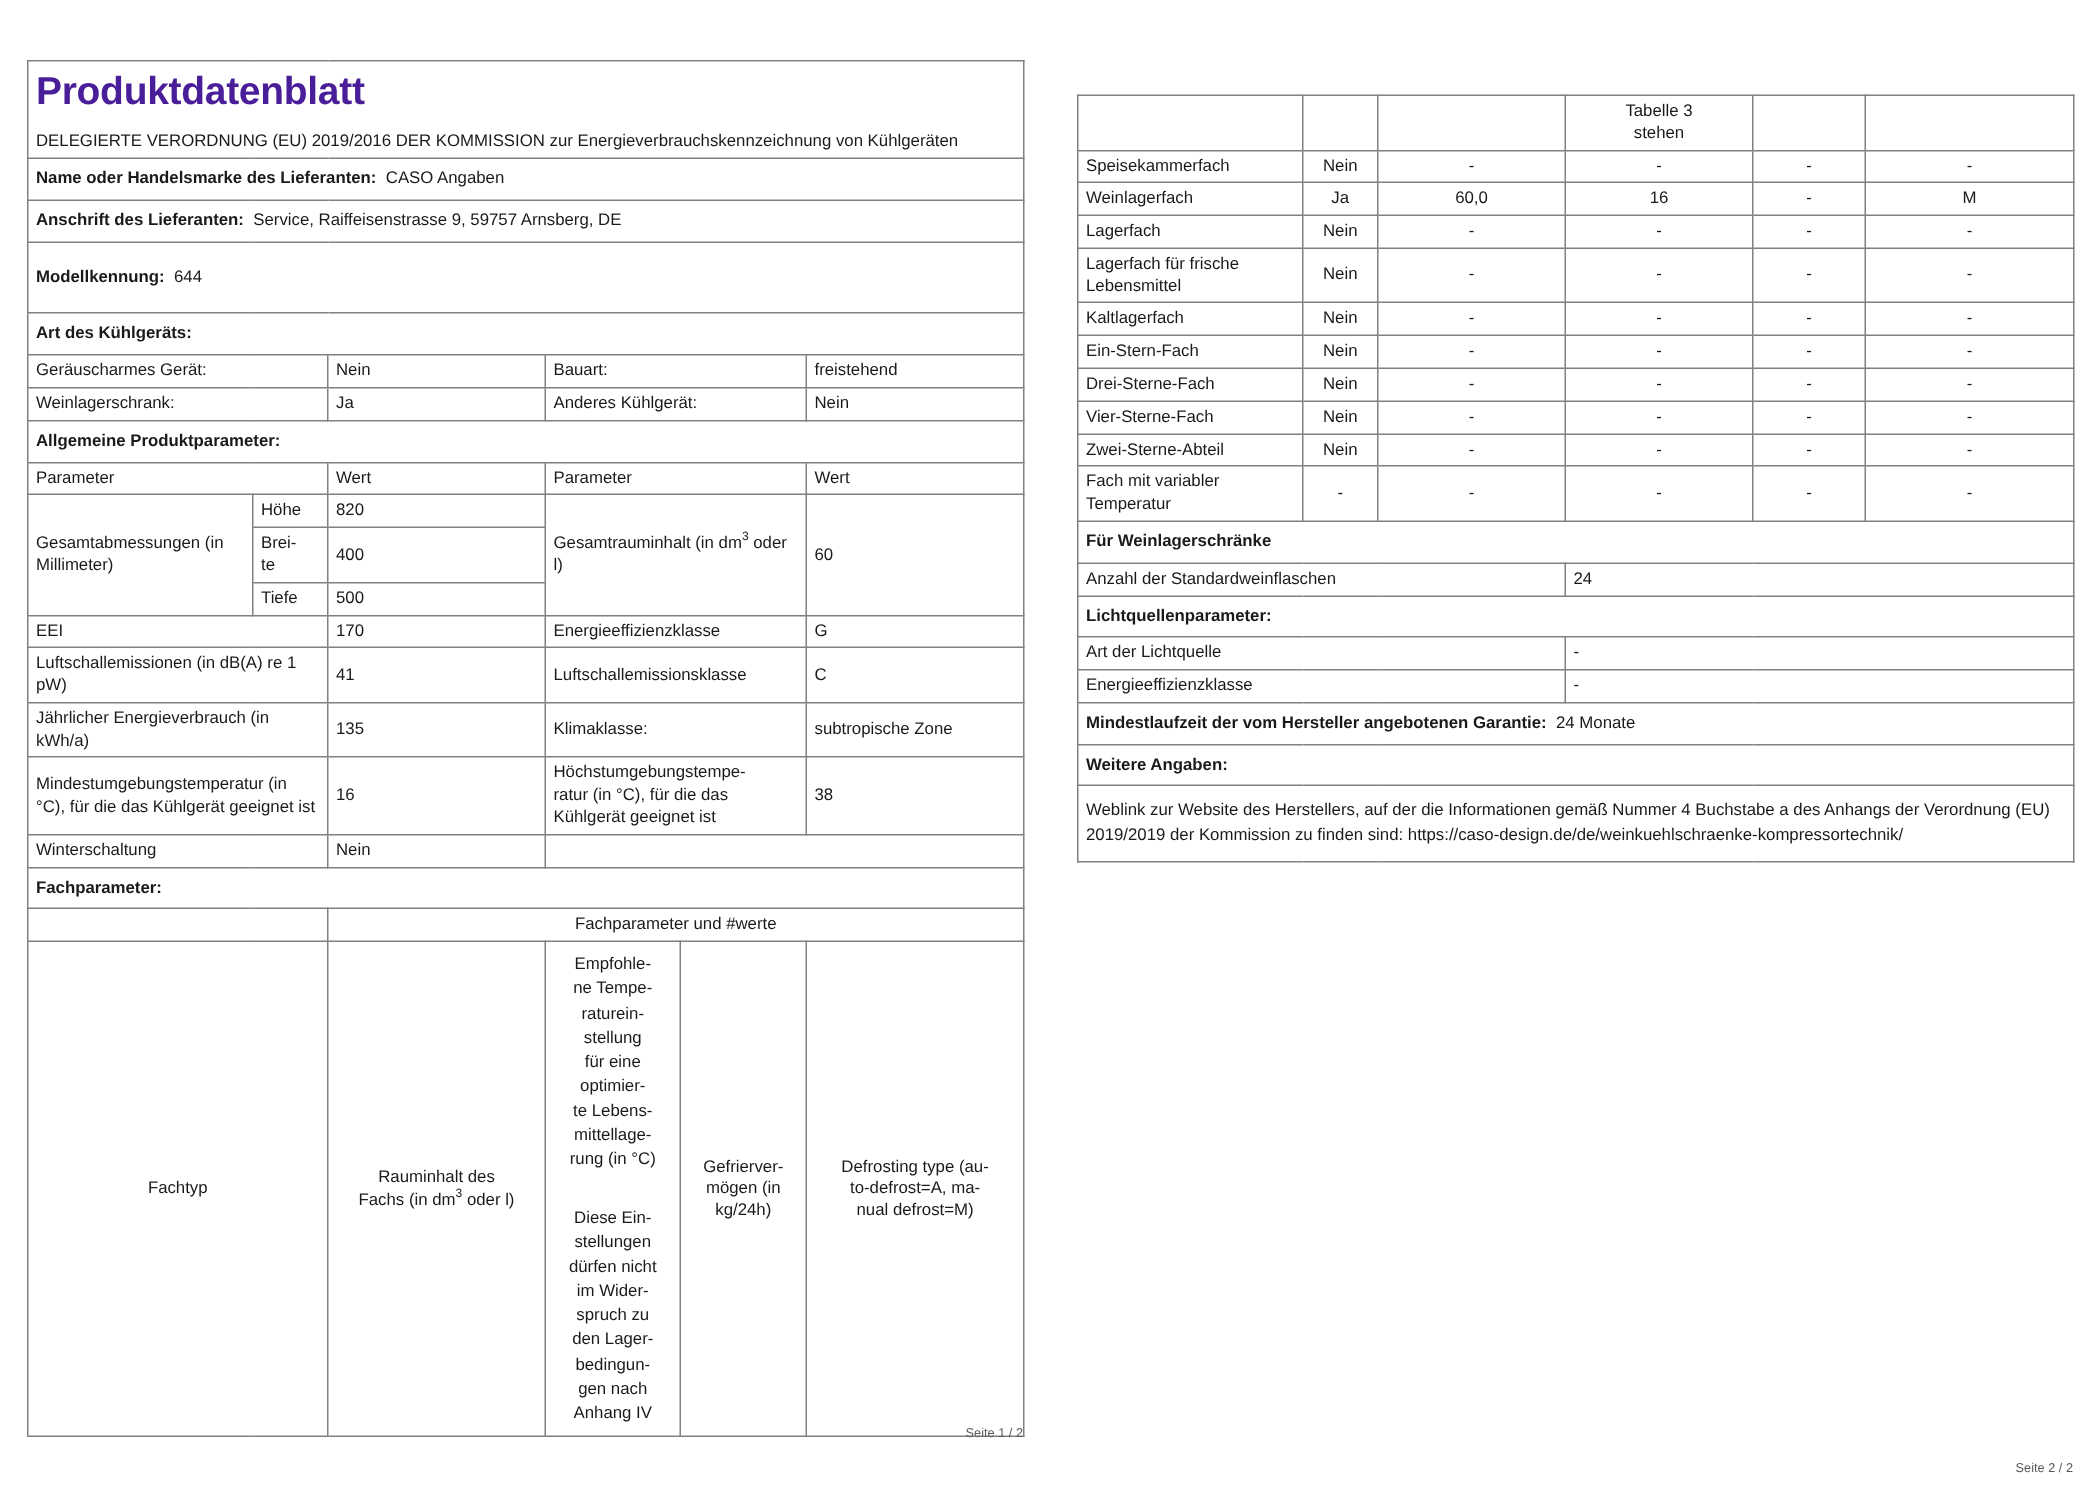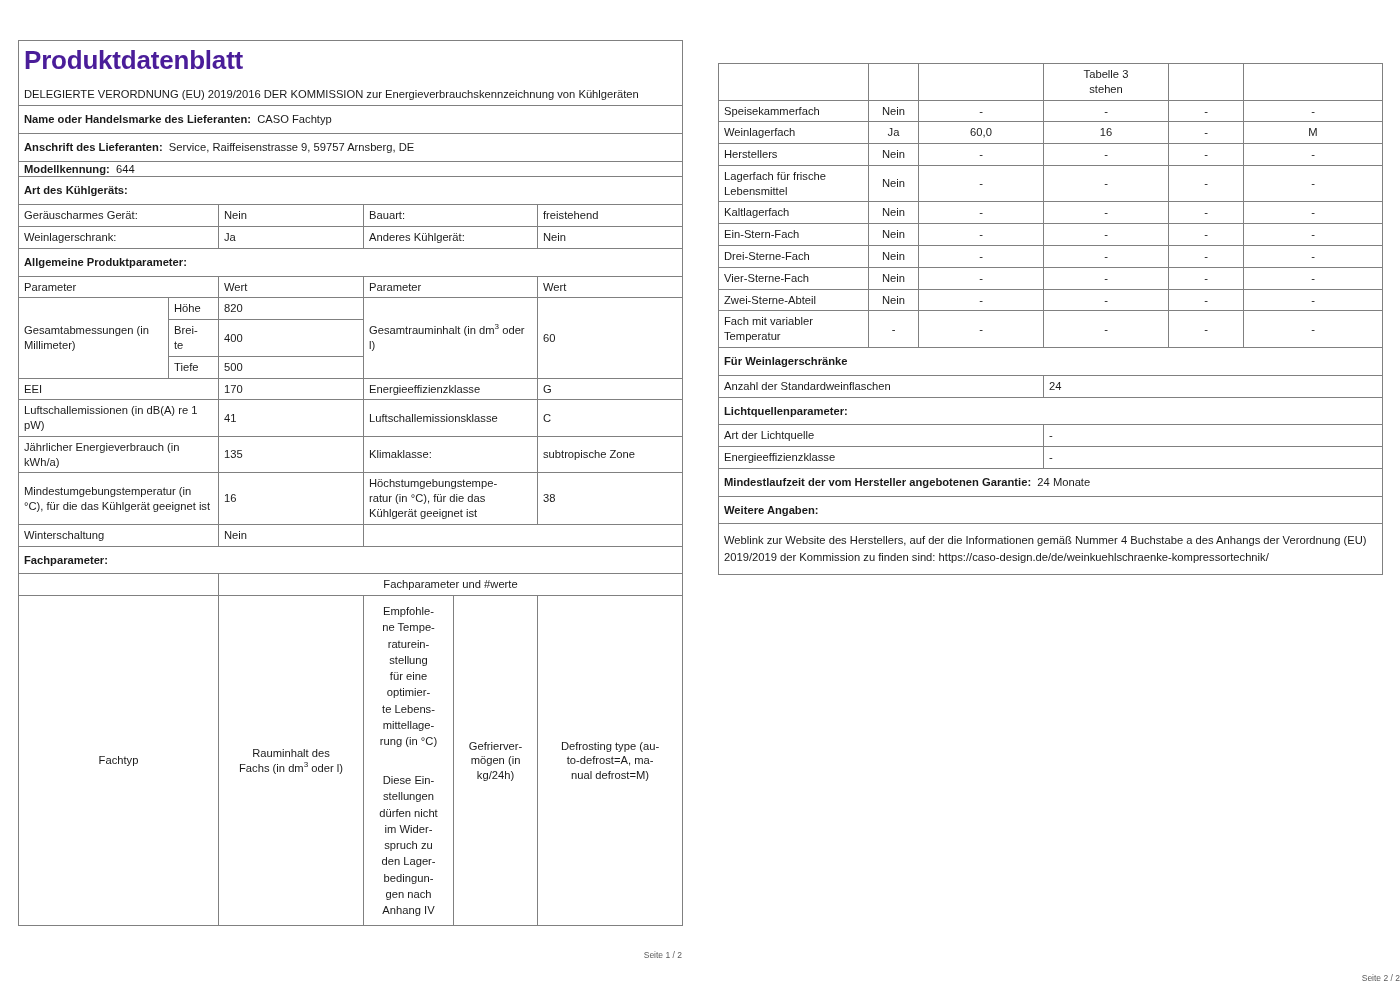--- a/index.html
+++ b/index.html
@@ -83,21 +83,21 @@
   .tallhead { height: 318px; }
 
   
   .footer {
     position: absolute;
     bottom: 30px;
     font-size: 8.5px;
     color: #5a5a5a;
   }
   .footer-left  { right: 18px; }
-  .footer-right { right: 0; }
+  .footer-right { right: 18px; }
   sup { font-size: 0.72em; vertical-align: super; line-height: 0; }
 </style>
 </head>
 <body>
 
 <div class="page">
 
   <div class="sheet sheet-left">
     <div class="sheet-inner">
       <table class="doc">
@@ -114,33 +114,33 @@
             <tr>
           <td colspan="6" class="cell-pad-lg">
             <div class="title">Produktdatenblatt</div>
             <div class="subtitle">DELEGIERTE VERORDNUNG (EU) 2019/2016 DER KOMMISSION zur Energieverbrauchskennzeichnung von Kühlgeräten</div>
           </td>
         </tr>
 
         <tr>
           <td colspan="6" style="padding:6px 5px">
             <span class="b">Name oder Handelsmarke des Lieferanten:</span>
-            <span>&nbsp;</span><span>CASO Fachtyp</span>
+            <span>&nbsp;</span><span>CASO Angaben</span>
           </td>
         </tr>
 
         <tr>
           <td colspan="6" style="padding:6px 5px">
             <span class="b">Anschrift des Lieferanten:</span>
             <span>&nbsp;</span><span>Service, Raiffeisenstrasse 9, 59757 Arnsberg, DE</span>
           </td>
         </tr>
 
         <tr>
-          <td colspan="6" style="padding:0 5px">
+          <td colspan="6" style="padding:16px 5px">
             <span class="b">Modellkennung:</span>
             <span>&nbsp;</span><span>644</span>
           </td>
         </tr>
 
         <tr>
           <td colspan="6" class="b" style="padding:6px 5px">Art des Kühlgeräts:</td>
         </tr>
 
         <tr>
@@ -300,21 +300,21 @@
         </tr>
         <tr>
           <td>Weinlagerfach</td>
           <td class="ctr">Ja</td>
           <td class="ctr">60,0</td>
           <td class="ctr">16</td>
           <td class="ctr">-</td>
           <td class="ctr">M</td>
         </tr>
         <tr>
-          <td>Herstellers</td>
+          <td>Lagerfach</td>
           <td class="ctr">Nein</td>
           <td class="ctr">-</td>
           <td class="ctr">-</td>
           <td class="ctr">-</td>
           <td class="ctr">-</td>
         </tr>
         <tr>
           <td>Lagerfach für frische Lebensmittel</td>
           <td class="ctr vtop">Nein</td>
           <td class="ctr vtop">-</td>

